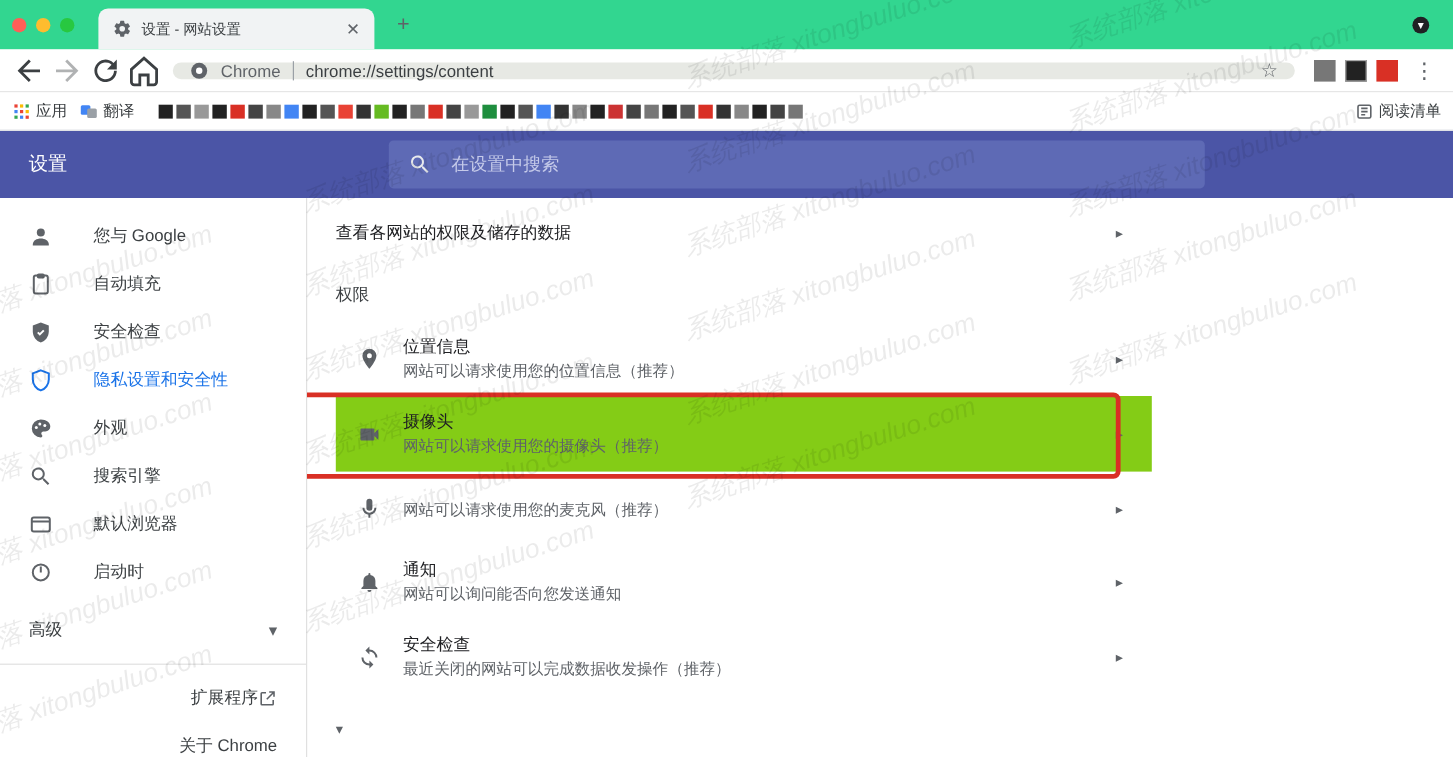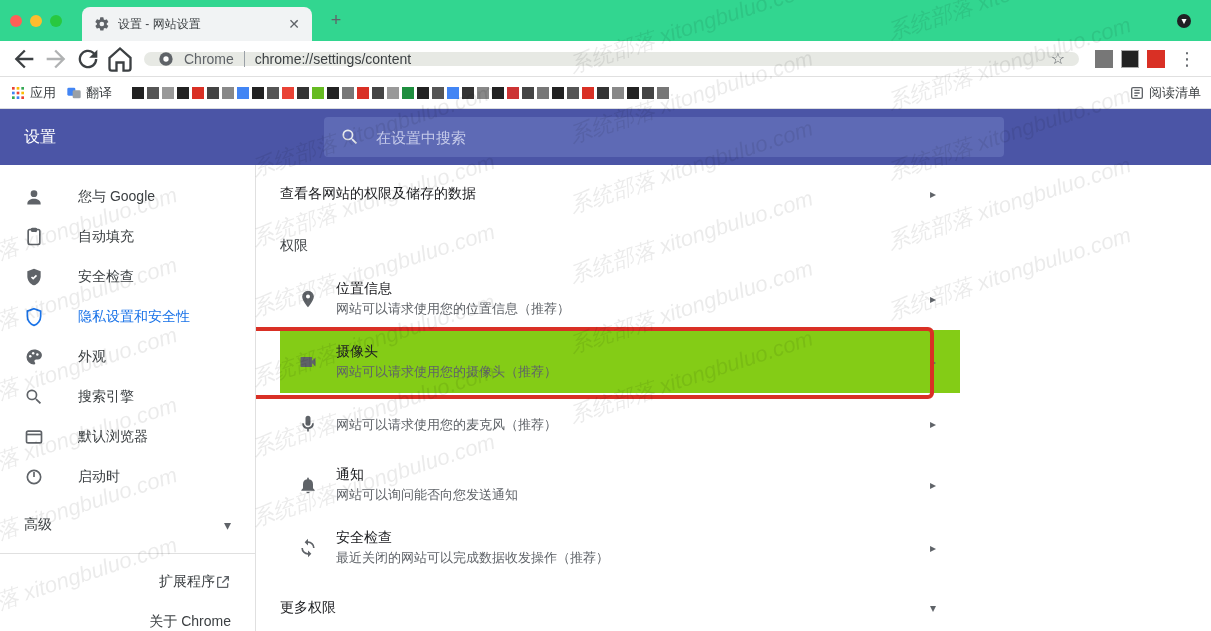--- a/index.html
+++ b/index.html
@@ -384,23 +384,20 @@
             </svg>
           </div>
         <div class="r-body">
             <div class="r-title">安全检查</div>
             <div class="r-sub">最近关闭的网站可以完成数据收发操作（推荐）</div>
           </div>
         <div class="r-arrow">▸</div>
       </div>
 
       <div class="row simple" style="margin-top:8px">
-        <div class="r-body">
-            <div class="r-title">更多权限</div>
-          </div>
         <div class="r-arrow">▾</div>
       </div>
     </div>
 
     <div class="highlight-box" style="left:-12px; top:162px; width:690px; height:72px;"></div>
   </div>
 </div>
 
 <div class="watermark">
   <div class="wm-row">

